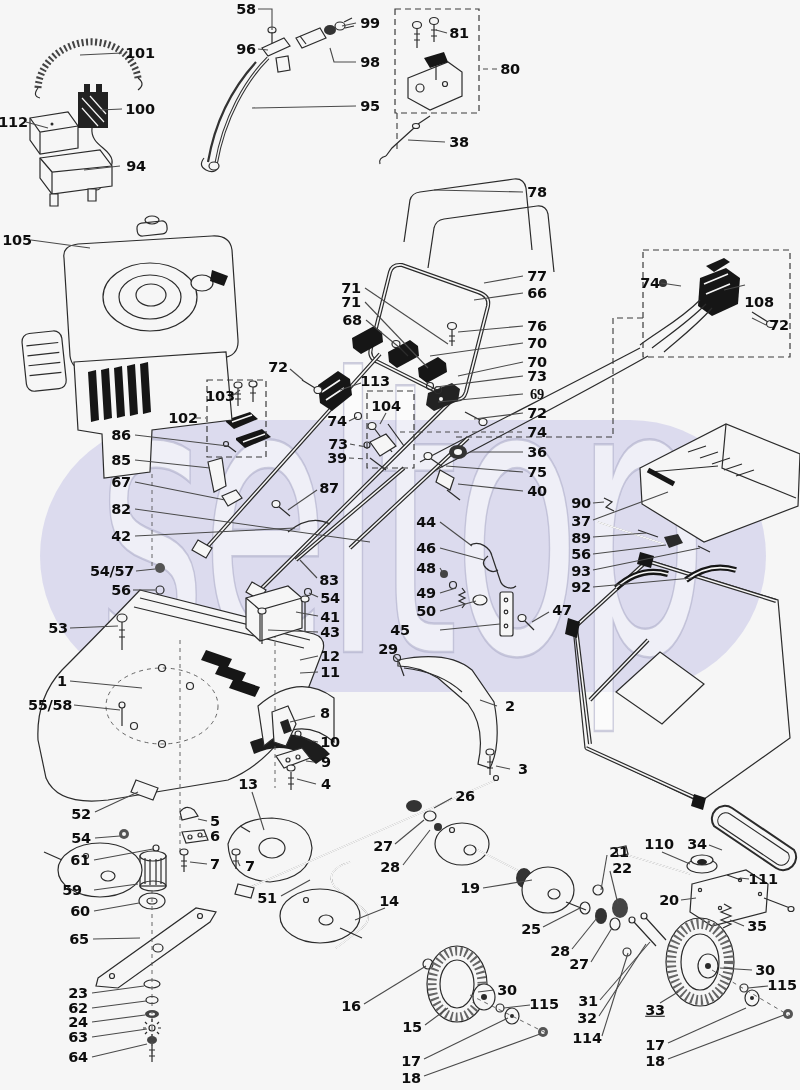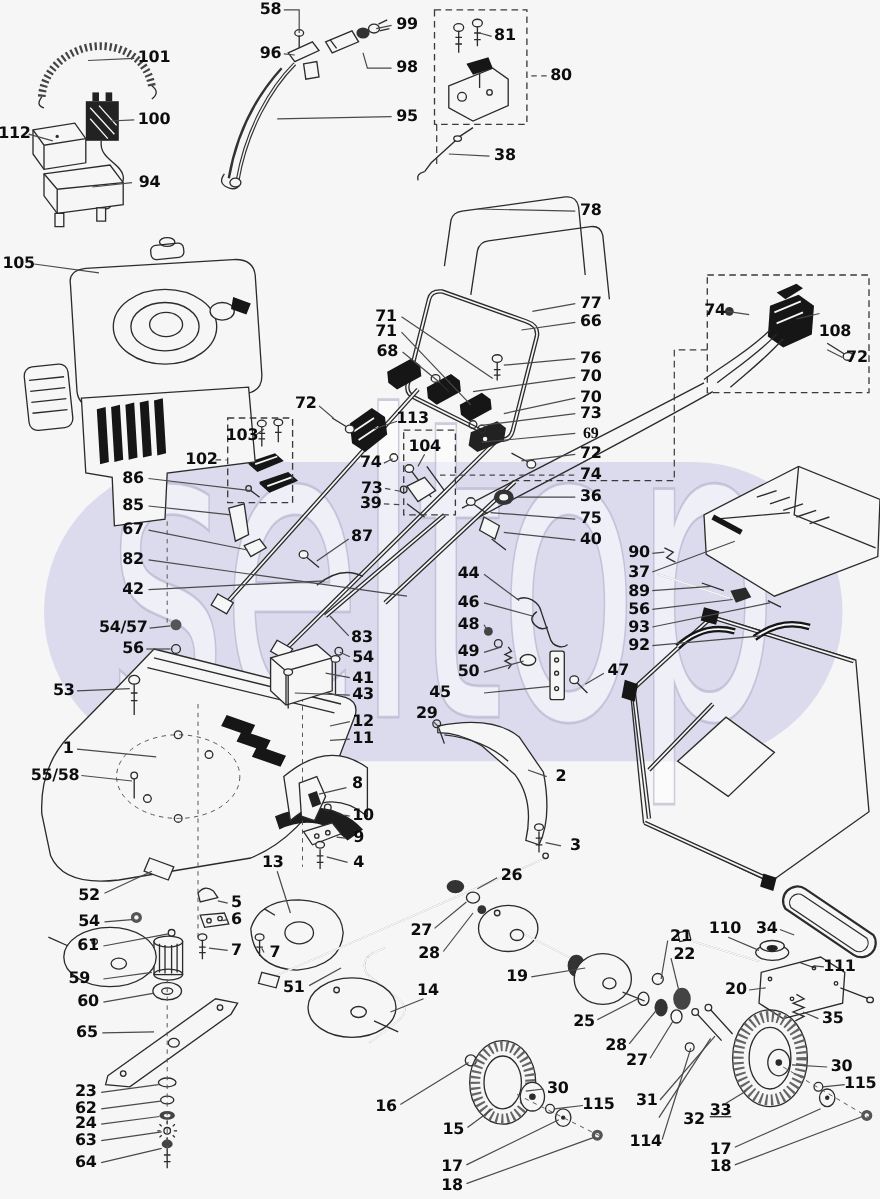--- a/index.html
+++ b/index.html
@@ -634,17 +634,17 @@
     <div class="callout" style="left: 622px; top: 868px;">22</div>
     <div class="callout" style="left: 659px; top: 844px;">110</div>
     <div class="callout" style="left: 697px; top: 844px;">34</div>
     <div class="callout" style="left: 763px; top: 879px;">111</div>
     <div class="callout" style="left: 669px; top: 900px;">20</div>
     <div class="callout" style="left: 757px; top: 926px;">35</div>
     <div class="callout" style="left: 765px; top: 970px;">30</div>
     <div class="callout" style="left: 782px; top: 985px;">115</div>
     <div class="callout" style="left: 655px; top: 1010px; text-decoration: underline;">33</div>
     <div class="callout" style="left: 588px; top: 1001px;">31</div>
-    <div class="callout" style="left: 587px; top: 1018px; margin-left: 44px;">32</div>
+    <div class="callout" style="left: 587px; top: 1018px;">32</div>
     <div class="callout" style="left: 587px; top: 1038px;">114</div>
     <div class="callout" style="left: 655px; top: 1045px;">17</div>
     <div class="callout" style="left: 655px; top: 1061px;">18</div>
   </div>
 
 </body></html>

